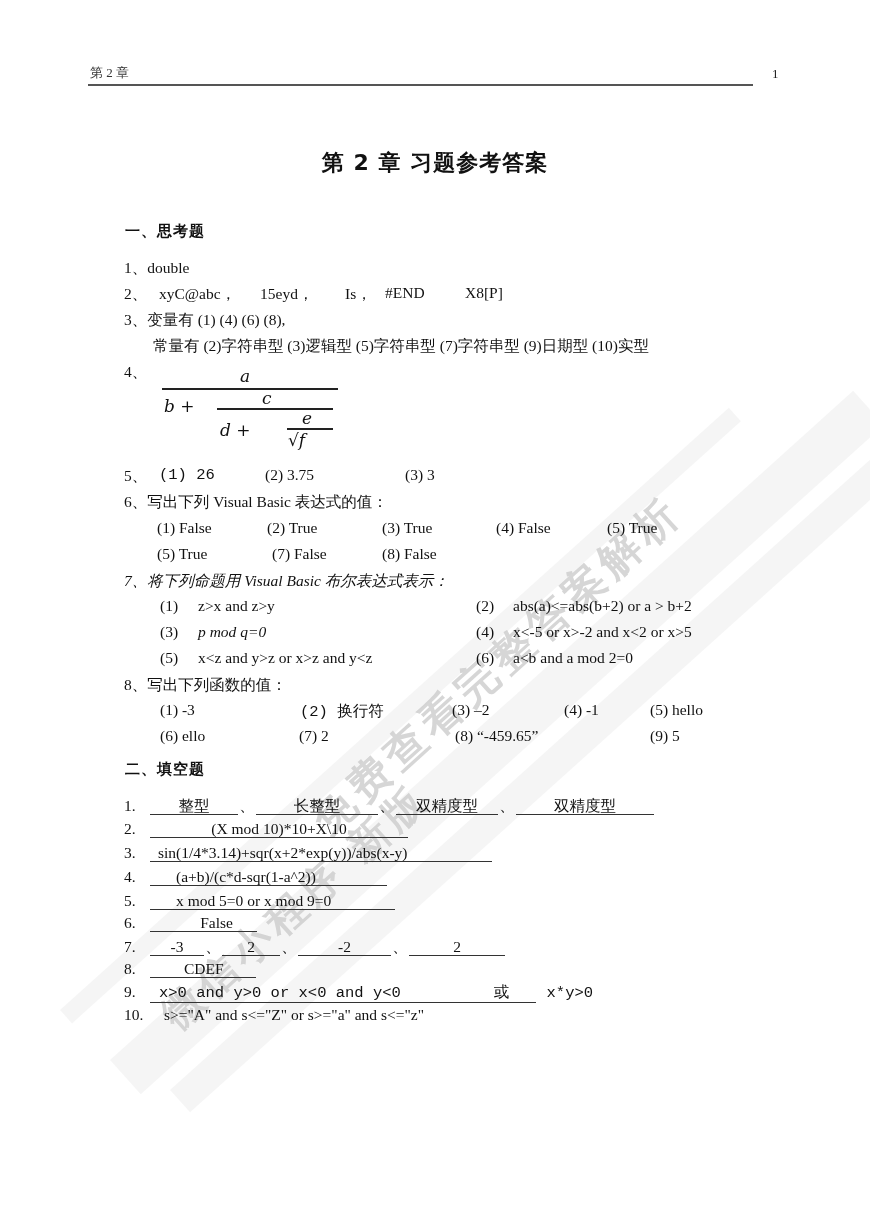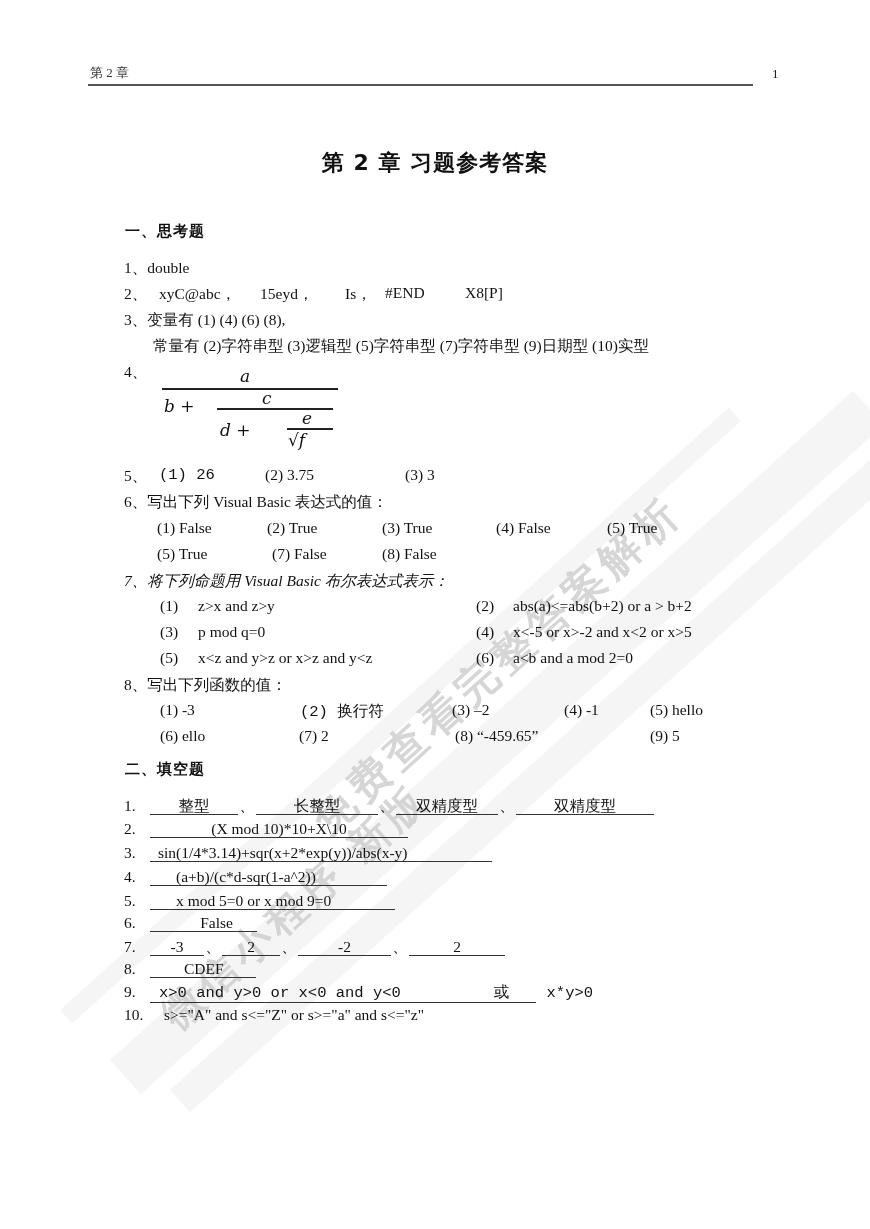--- a/index.html
+++ b/index.html
@@ -122,21 +122,21 @@
 <div class="abs line" style="left:160px; top:597px;">
   <span>(1)</span>
   <span style="position:absolute; left:38px;">z&gt;x    and    z&gt;y</span>
 </div>
 <div class="abs line" style="left:476px; top:597px;">
   <span>(2)</span>
   <span style="position:absolute; left:37px;">abs(a)&lt;=abs(b+2) or a &gt; b+2</span>
 </div>
 <div class="abs line" style="left:160px; top:623px;">
   <span>(3)</span>
-  <span style="position:absolute; left:38px;">p mod q=0</span>
+  <span style="position:absolute; left:38px;font-style:italic;">p mod q=0</span>
 </div>
 <div class="abs line" style="left:476px; top:623px;">
   <span>(4)</span>
   <span style="position:absolute; left:37px;">x&lt;-5 or x&gt;-2 and x&lt;2 or x&gt;5</span>
 </div>
 <div class="abs line" style="left:160px; top:649px;">
   <span>(5)</span>
   <span style="position:absolute; left:38px;">x&lt;z and y&gt;z or x&gt;z and y&lt;z</span>
 </div>
 <div class="abs line" style="left:476px; top:649px;">

